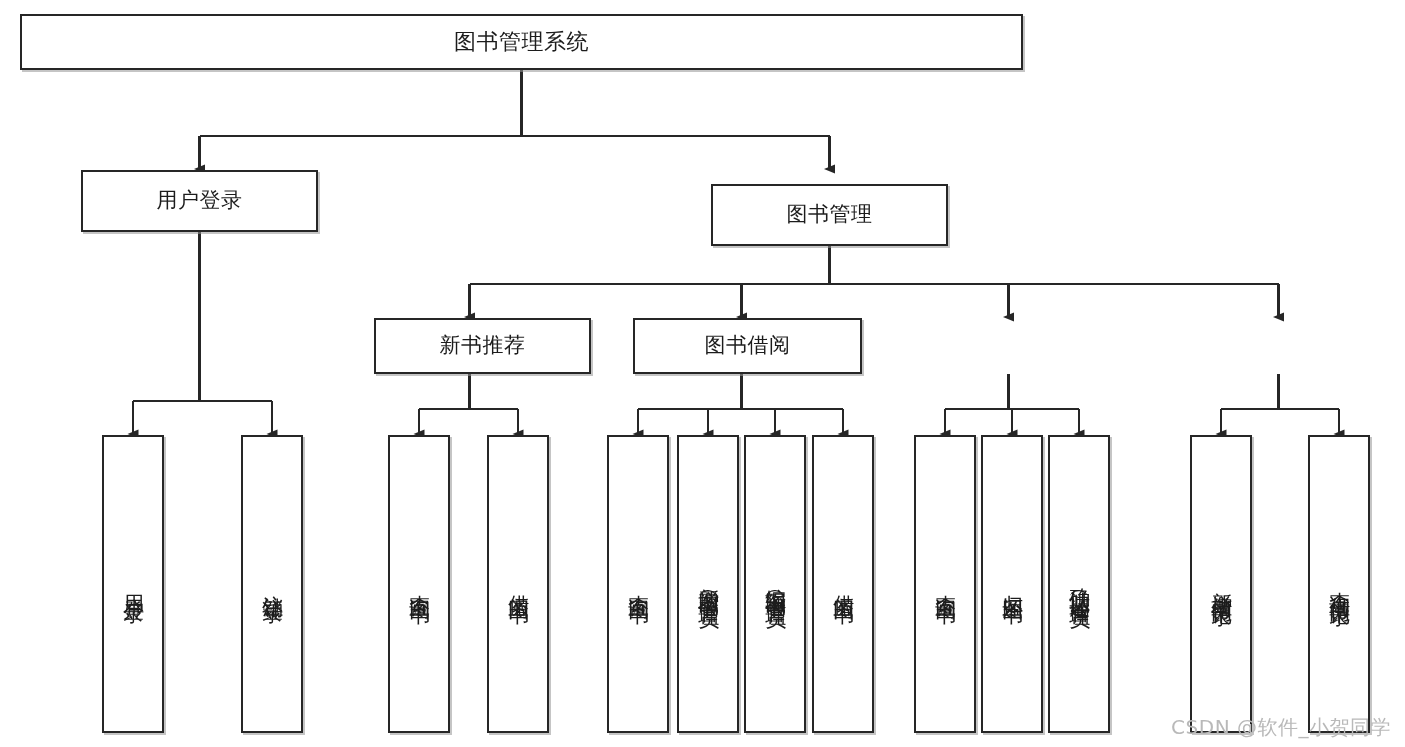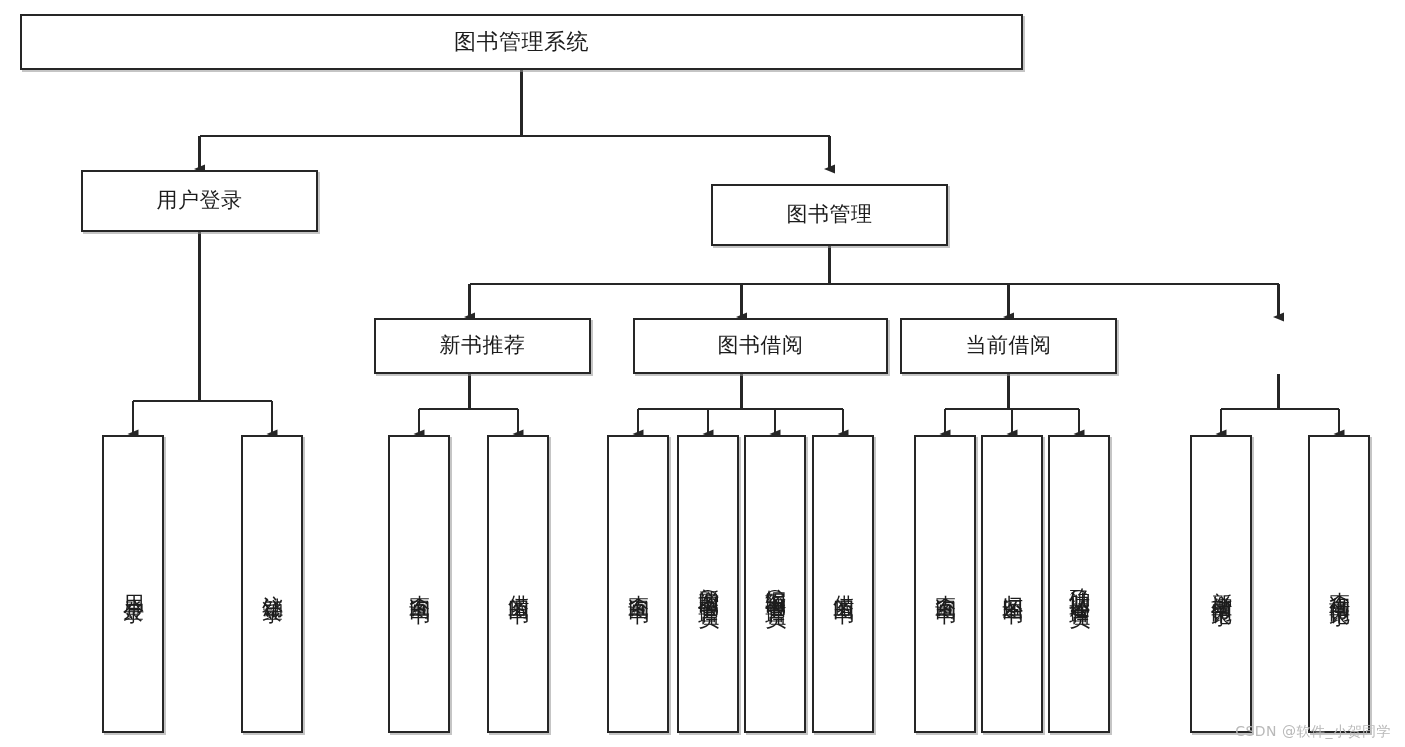--- a/index.html
+++ b/index.html
@@ -48,21 +48,21 @@
     letter-spacing: 3px;
     font-size: 21px;
     max-height: 280px;
   }
   .node-box.root .node-label { font-size: 22px; }
   .watermark {
     position: absolute;
     right: 14px;
     bottom: 6px;
     color: #b9b9b9;
-    font-size: 14px;
+    font-size: 20px;
     letter-spacing: 0.5px;
     white-space: nowrap;
     pointer-events: none;
   }
 </style>
 </head>
 <body>
 
 <div id="canvas">
 
@@ -116,25 +116,22 @@
   <div class="node-box" style="left: 81px; top: 170px; width: 237px; height: 62px;">
     <span class="node-label">用户登录</span>
   </div>
   <div class="node-box" style="left: 711px; top: 184px; width: 237px; height: 62px;">
     <span class="node-label">图书管理</span>
   </div>
 
   <div class="node-box" style="left: 361px; top: 318px; width: 217px; height: 56px; margin-left: 13px;">
     <span class="node-label">新书推荐</span>
   </div>
-  <div class="node-box" style="left: 633px; top: 318px; width: 255px; height: 56px;">
+  <div class="node-box" style="left: 633px; top: 318px; width: 229px; height: 56px;">
     <span class="node-label">图书借阅</span>
-  </div>
-  <div class="node-box" style="left: 900px; top: 318px; width: 217px; height: 56px;">
-    <span class="node-label">当前借阅</span>
   </div>
 
   <div class="node-box vertical" style="left: 102px; top: 435px; width: 62px; height: 298px;">
     <span class="node-label">用户登录</span>
   </div>
   <div class="node-box vertical" style="left: 241px; top: 435px; width: 62px; height: 298px;">
     <span class="node-label">注销登录</span>
   </div>
   <div class="node-box vertical" style="left: 388px; top: 435px; width: 62px; height: 298px;">
     <span class="node-label">查询图书</span>

